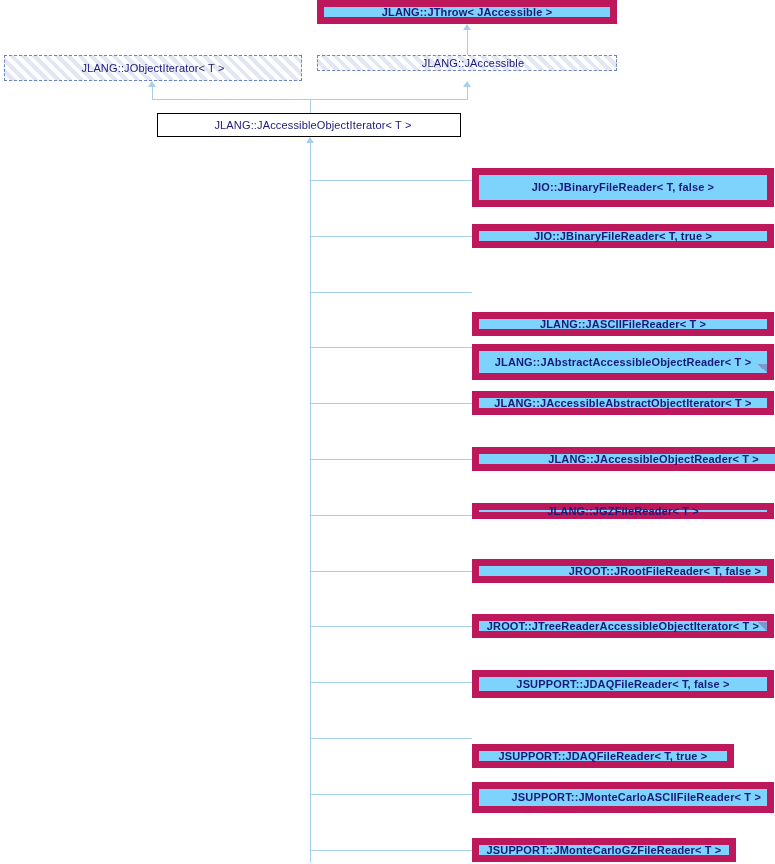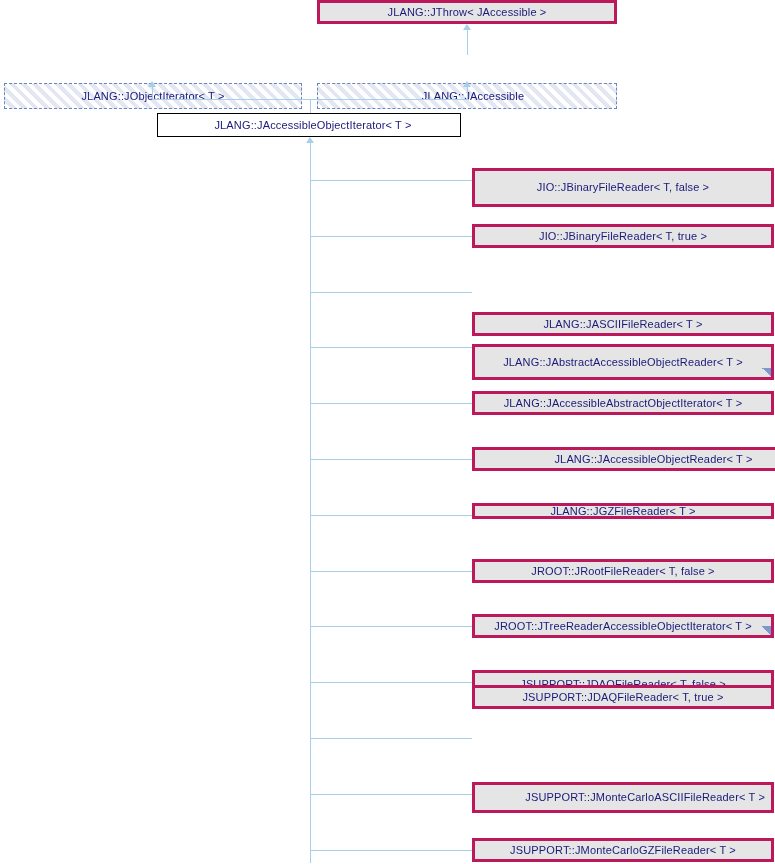--- a/index.html
+++ b/index.html
@@ -30,43 +30,43 @@
     white-space: nowrap;
     letter-spacing: 0.15px;
   }
   .node .label {
     display: block;
     padding: 0 6px;
   }
 
   
   .node.filled {
-    background: #e5e5e5;
-    border: 3px solid #be185d;
+    background: #7dd3fc;
+    border: 7px solid #be185d;
+    font-weight: bold;
   }
 
   
   .node.current {
     background: #ffffff;
     border: 1px solid #000000;
     color: #19197a;
   }
 
   
   .node.hatched {
     border: 1px dashed #6a85bf;
     background-color: #ffffff;
     background-image: repeating-linear-gradient(
       45deg,
       #ffffff 0px,
       #ffffff 4px,
       #e2e7f3 4px,
       #e2e7f3 8px
     );
-    margin-top: 28px;
   }
   .node.hatched .label {
     background: transparent;
   }
 
   
   .node .fold {
     position: absolute;
     right: 0;
     bottom: 0;
@@ -108,21 +108,21 @@
     <span class="label">JLANG::JThrow&lt; JAccessible &gt;</span>
   </div>
 
   <div class="edge v" style="left:467px; top:30px; height:25px;"></div>
   <div class="arrow-up" style="left:463px; top:24px;"></div>
 
   <div class="node hatched" style="left:4px; top:55px; width:298px; height:26px;">
     <span class="label">JLANG::JObjectIterator&lt; T &gt;</span>
   </div>
 
-  <div class="node hatched" style="left:317px; top:55px; width:300px; height:26px;padding-left:12px;">
+  <div class="node hatched" style="left:317px; top:55px; width:300px; height:16px;padding-left:12px;">
     <span class="label">JLANG::JAccessible</span>
   </div>
 
   <div class="arrow-up" style="left:148px; top:81px;"></div>
   <div class="edge v" style="left:152px; top:87px; height:12px;"></div>
 
   <div class="arrow-up" style="left:463px; top:81px;"></div>
   <div class="edge v" style="left:467px; top:87px; height:12px;"></div>
 
   <div class="edge h" style="left:152px; top:99px; width:316px;"></div>
@@ -161,39 +161,39 @@
       <div class="edge h" style="left: 310px; top: 459px; width: 162px;"></div>
       <div class="node filled" style="left: 472px; top: 447px; width: 363px; height: 24px;">
         <span class="label">JLANG::JAccessibleObjectReader&lt; T &gt;</span>
         <div class="fold"></div>
       </div>
       <div class="edge h" style="left: 310px; top: 515px; width: 162px;"></div>
       <div class="node filled" style="left: 472px; top: 503px; width: 302px; height: 16px;">
         <span class="label">JLANG::JGZFileReader&lt; T &gt;</span>
       </div>
       <div class="edge h" style="left: 310px; top: 571px; width: 162px;"></div>
-      <div class="node filled" style="left: 472px; top: 559px; width: 302px; height: 24px;">
+      <div class="node filled" style="left: 472px; top: 559px; width: 302px; height: 24px; justify-content: flex-end;">
         <span class="label">JROOT::JRootFileReader&lt; T, false &gt;</span>
       </div>
       <div class="edge h" style="left: 310px; top: 626px; width: 162px;"></div>
       <div class="node filled" style="left: 472px; top: 614px; width: 302px; height: 24px;">
         <span class="label">JROOT::JTreeReaderAccessibleObjectIterator&lt; T &gt;</span>
         <div class="fold"></div>
       </div>
       <div class="edge h" style="left: 310px; top: 682px; width: 162px;"></div>
       <div class="node filled" style="left: 472px; top: 670px; width: 302px; height: 28px;">
         <span class="label">JSUPPORT::JDAQFileReader&lt; T, false &gt;</span>
       </div>
       <div class="edge h" style="left: 310px; top: 738px; width: 162px;"></div>
-      <div class="node filled" style="left: 472px; top: 685px; width: 302px; height: 24px;">
+      <div class="node filled" style="left: 472px; top: 744px; width: 262px; height: 24px;">
         <span class="label">JSUPPORT::JDAQFileReader&lt; T, true &gt;</span>
       </div>
       <div class="edge h" style="left: 310px; top: 794px; width: 162px;"></div>
       <div class="node filled" style="left: 472px; top: 782px; width: 302px; height: 31px; justify-content: flex-end;">
         <span class="label">JSUPPORT::JMonteCarloASCIIFileReader&lt; T &gt;</span>
       </div>
       <div class="edge h" style="left: 310px; top: 850px; width: 162px;"></div>
-      <div class="node filled" style="left: 472px; top: 838px; width: 302px; height: 24px;">
+      <div class="node filled" style="left: 472px; top: 838px; width: 264px; height: 24px;">
         <span class="label">JSUPPORT::JMonteCarloGZFileReader&lt; T &gt;</span>
       </div>
     </div>
 
 </div>
 
 </body></html>

